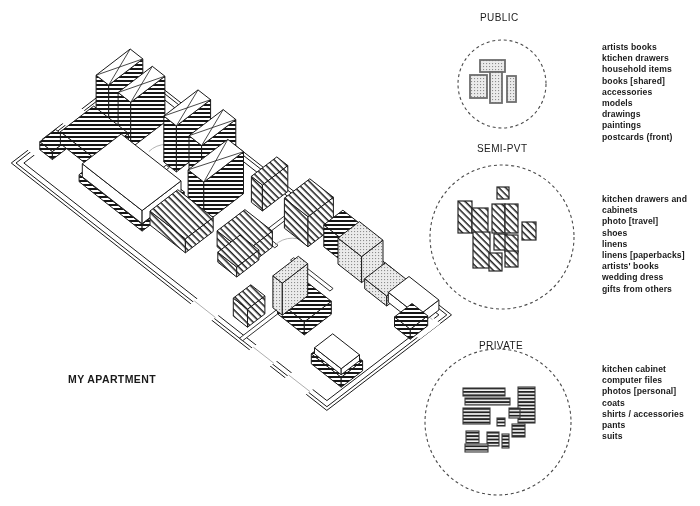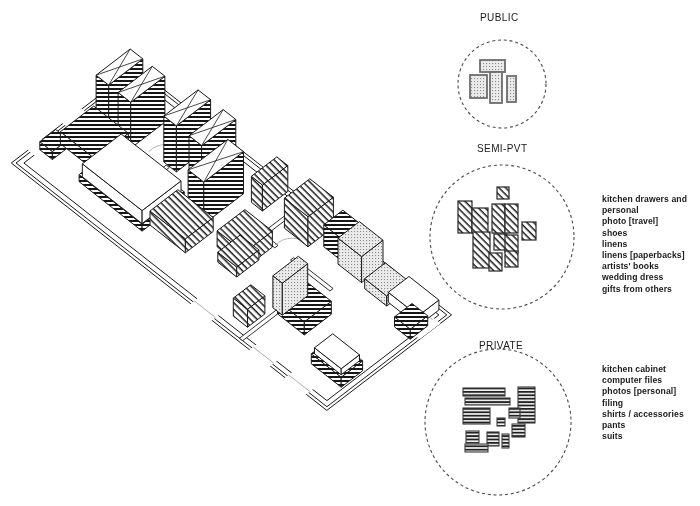--- a/index.html
+++ b/index.html
@@ -182,41 +182,53 @@
           <rect x="512" y="424" width="13" height="13" fill="url(#pStripeF)" stroke="#3a3a3a" stroke-width="1.1"></rect>
           <rect x="466" y="431" width="13" height="12" fill="url(#pStripeF)" stroke="#3a3a3a" stroke-width="1.1"></rect>
           <rect x="487" y="432" width="12" height="14" fill="url(#pStripeF)" stroke="#3a3a3a" stroke-width="1.1"></rect>
           <rect x="502" y="434" width="7" height="14" fill="url(#pStripeF)" stroke="#3a3a3a" stroke-width="1.1"></rect>
           <rect x="465" y="444" width="23" height="8" fill="url(#pStripeF)" stroke="#3a3a3a" stroke-width="1.1"></rect>
         </g>
       </g>
   </svg>
 
   <div class="apt-label">
+    <div>MY APARTMENT</div>
   </div>
 
   <div class="circle-title" style="left:480px;top:12px">PUBLIC</div>
   <div class="circle-title" style="left:477px;top:143px">SEMI-PVT</div>
   <div class="circle-title" style="left:479px;top:340px">PRIVATE</div>
 
+  <div class="item-list" style="left:602px;top:42px">
+    <div>artists books</div>
+    <div>ktichen drawers</div>
+    <div>household items</div>
+    <div>books [shared]</div>
+    <div>accessories</div>
+    <div>models</div>
+    <div>drawings</div>
+    <div>paintings</div>
+    <div>postcards (front)</div>
+  </div>
 
   <div class="item-list" style="left:602px;top:194px">
     <div>kitchen drawers and</div>
-    <div>personal</div>
+    <div>cabinets</div>
     <div>photo [travel]</div>
     <div>shoes</div>
     <div>linens</div>
     <div>linens [paperbacks]</div>
     <div>artists' books</div>
     <div>wedding dress</div>
     <div>gifts from others</div>
   </div>
 
   <div class="item-list" style="left:602px;top:364px">
     <div>kitchen cabinet</div>
     <div>computer files</div>
     <div>photos [personal]</div>
-    <div>filing</div>
+    <div>coats</div>
     <div>shirts / accessories</div>
     <div>pants</div>
     <div>suits</div>
   </div>
 </div>
 
 </body></html>

